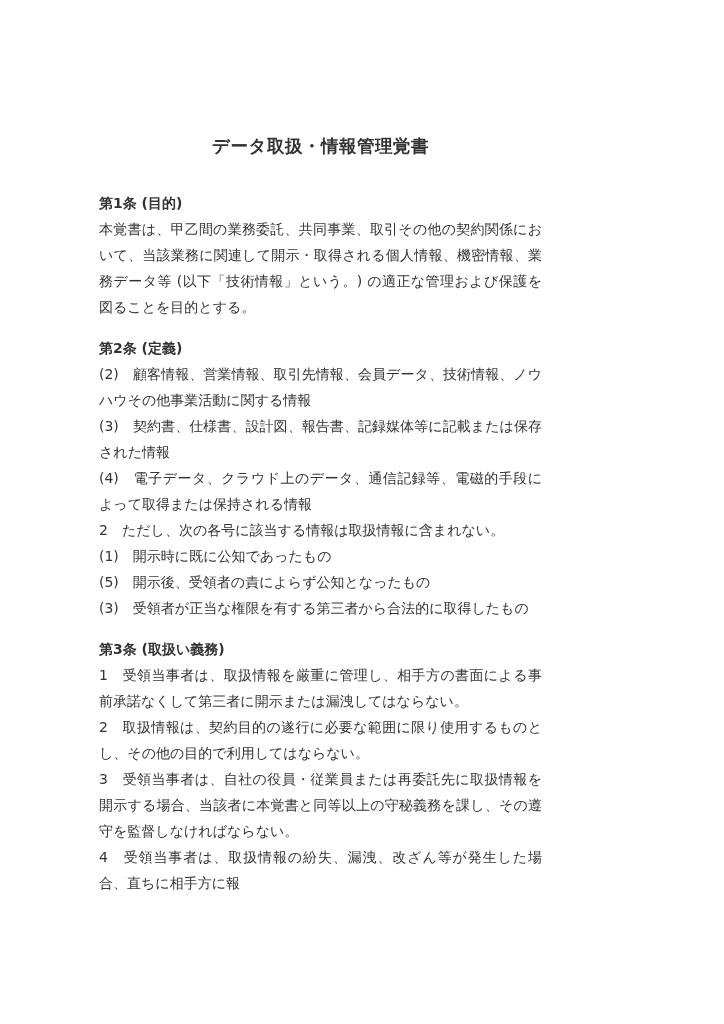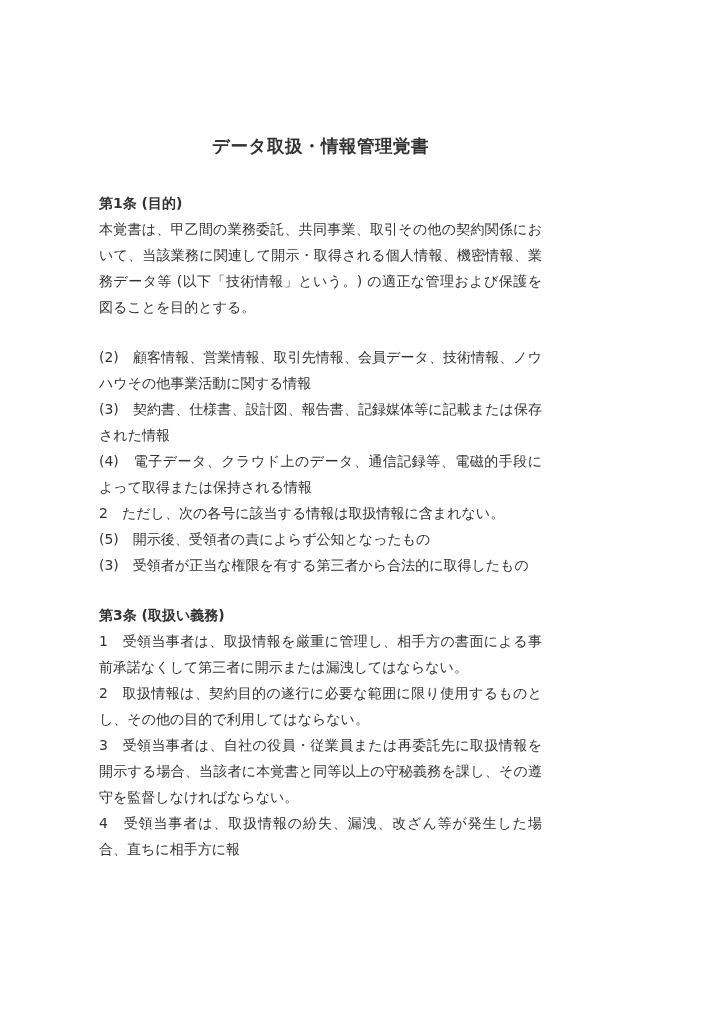--- a/index.html
+++ b/index.html
@@ -29,21 +29,21 @@
   .para {
     font-size: 14px;
     line-height: 26px;
     margin: 0;
     text-align: justify;
     text-justify: inter-ideograph;
     word-break: break-all;
     overflow-wrap: break-word;
   }
   .doc-section {
-    margin-top: 24px;
+    margin-top: 15px;
   }
   .sec-heading {
     font-size: 14px;
     font-weight: bold;
     line-height: 26px;
     margin: 0;
   }
 </style>
 </head>
 <body>
@@ -51,24 +51,26 @@
 <div class="page">
   <h1 class="doc-title">データ取扱・情報管理覚書</h1>
 
 
   <div id="sections">
       <section class="doc-section">
         <h2 class="sec-heading">第1条 (目的)</h2>
         <p class="para">本覚書は、甲乙間の業務委託、共同事業、取引その他の契約関係において、当該業務に関連して開示・取得される個人情報、機密情報、業務データ等 (以下「技術情報」という。) の適正な管理および保護を図ることを目的とする。</p>
       </section>
       <section class="doc-section">
+        <h2 class="sec-heading">第2条 (定義)</h2>
         <p class="para">(2)　顧客情報、営業情報、取引先情報、会員データ、技術情報、ノウハウその他事業活動に関する情報</p>
         <p class="para">(3)　契約書、仕様書、設計図、報告書、記録媒体等に記載または保存された情報</p>
         <p class="para">(4)　電子データ、クラウド上のデータ、通信記録等、電磁的手段によって取得または保持される情報</p>
         <p class="para">2　ただし、次の各号に該当する情報は取扱情報に含まれない。</p>
+        <p class="para">(1)　開示時に既に公知であったもの</p>
         <p class="para">(5)　開示後、受領者の責によらず公知となったもの</p>
         <p class="para">(3)　受領者が正当な権限を有する第三者から合法的に取得したもの</p>
       </section>
       <section class="doc-section">
         <h2 class="sec-heading">第3条 (取扱い義務)</h2>
         <p class="para">1　受領当事者は、取扱情報を厳重に管理し、相手方の書面による事前承諾なくして第三者に開示または漏洩してはならない。</p>
         <p class="para">2　取扱情報は、契約目的の遂行に必要な範囲に限り使用するものとし、その他の目的で利用してはならない。</p>
         <p class="para">3　受領当事者は、自社の役員・従業員または再委託先に取扱情報を開示する場合、当該者に本覚書と同等以上の守秘義務を課し、その遵守を監督しなければならない。</p>
         <p class="para">4　受領当事者は、取扱情報の紛失、漏洩、改ざん等が発生した場合、直ちに相手方に報</p>
       </section>

